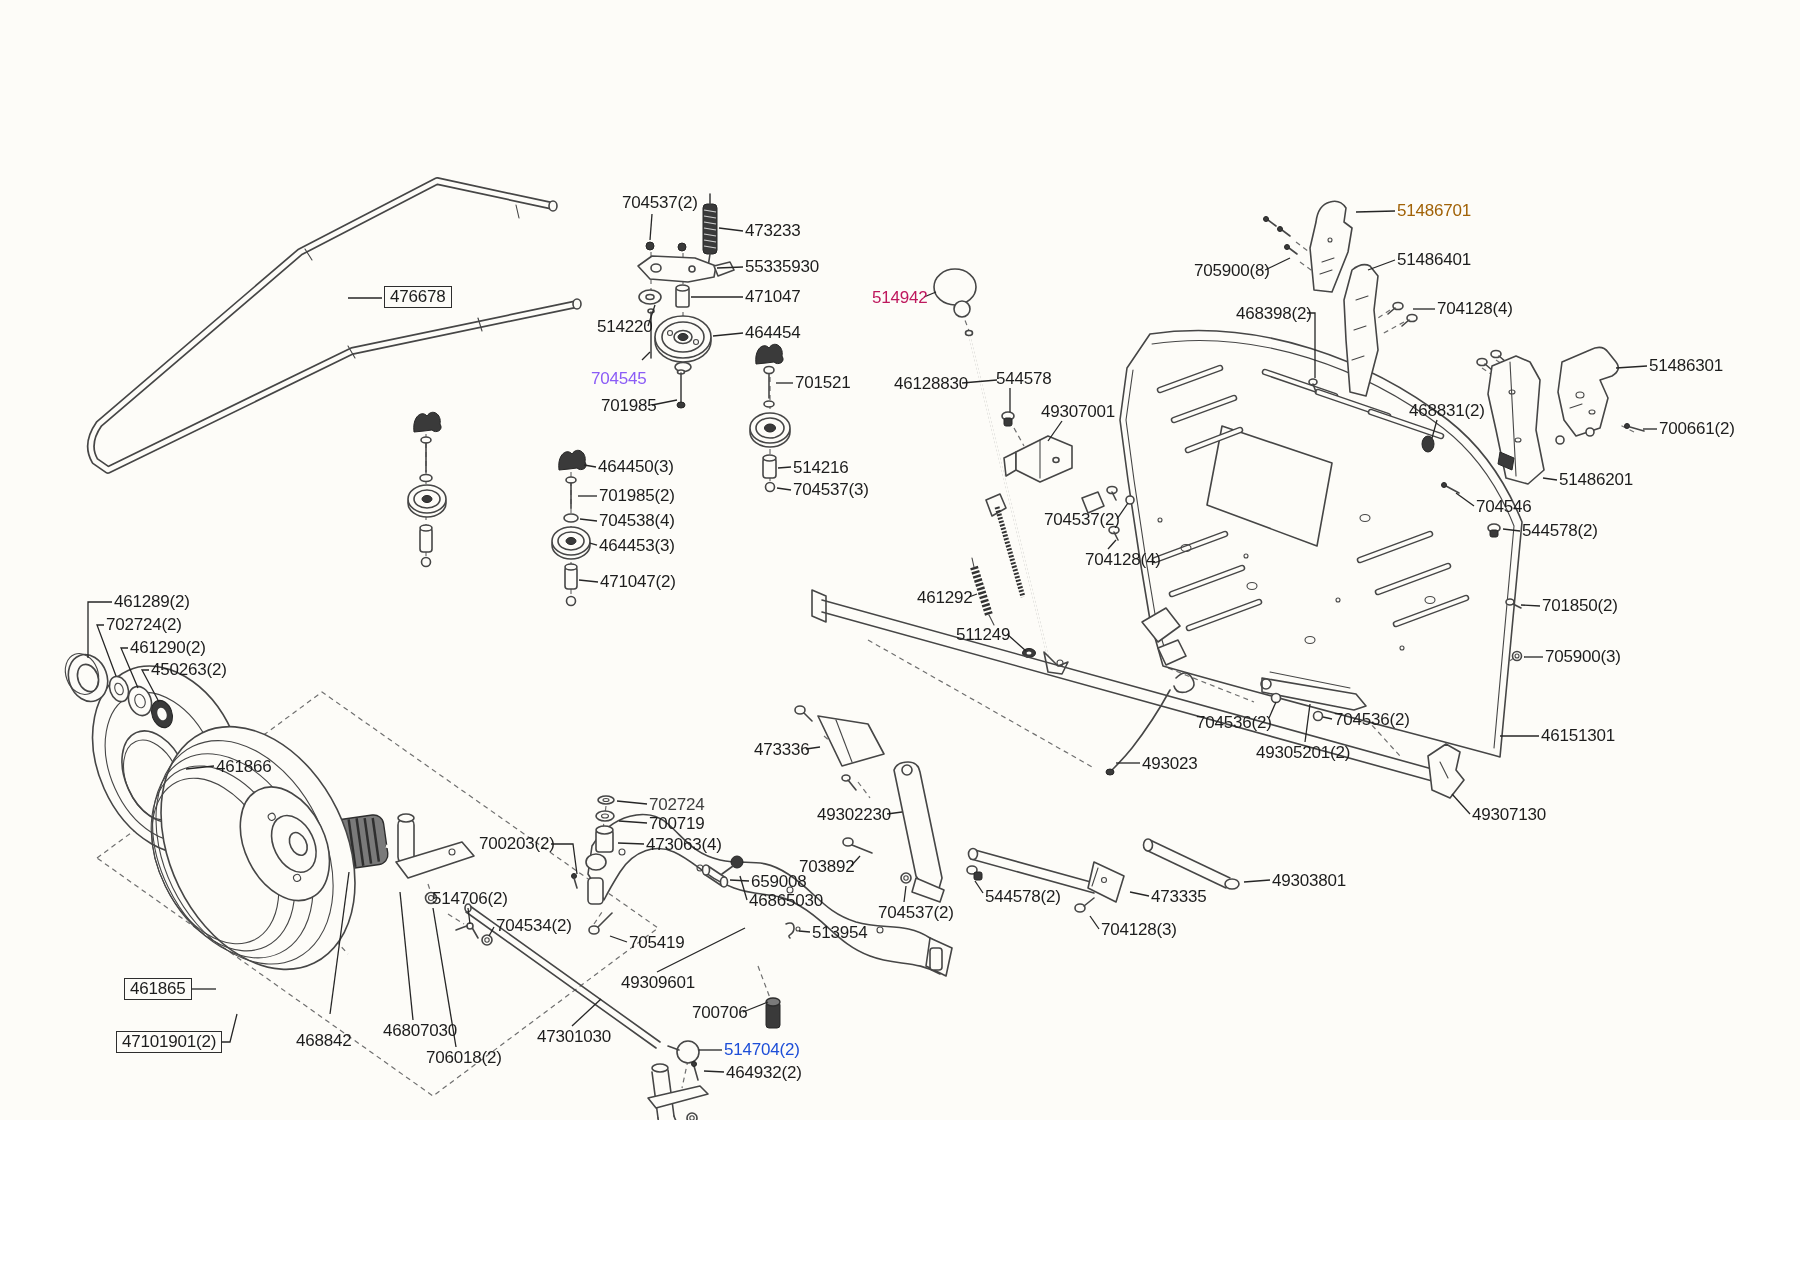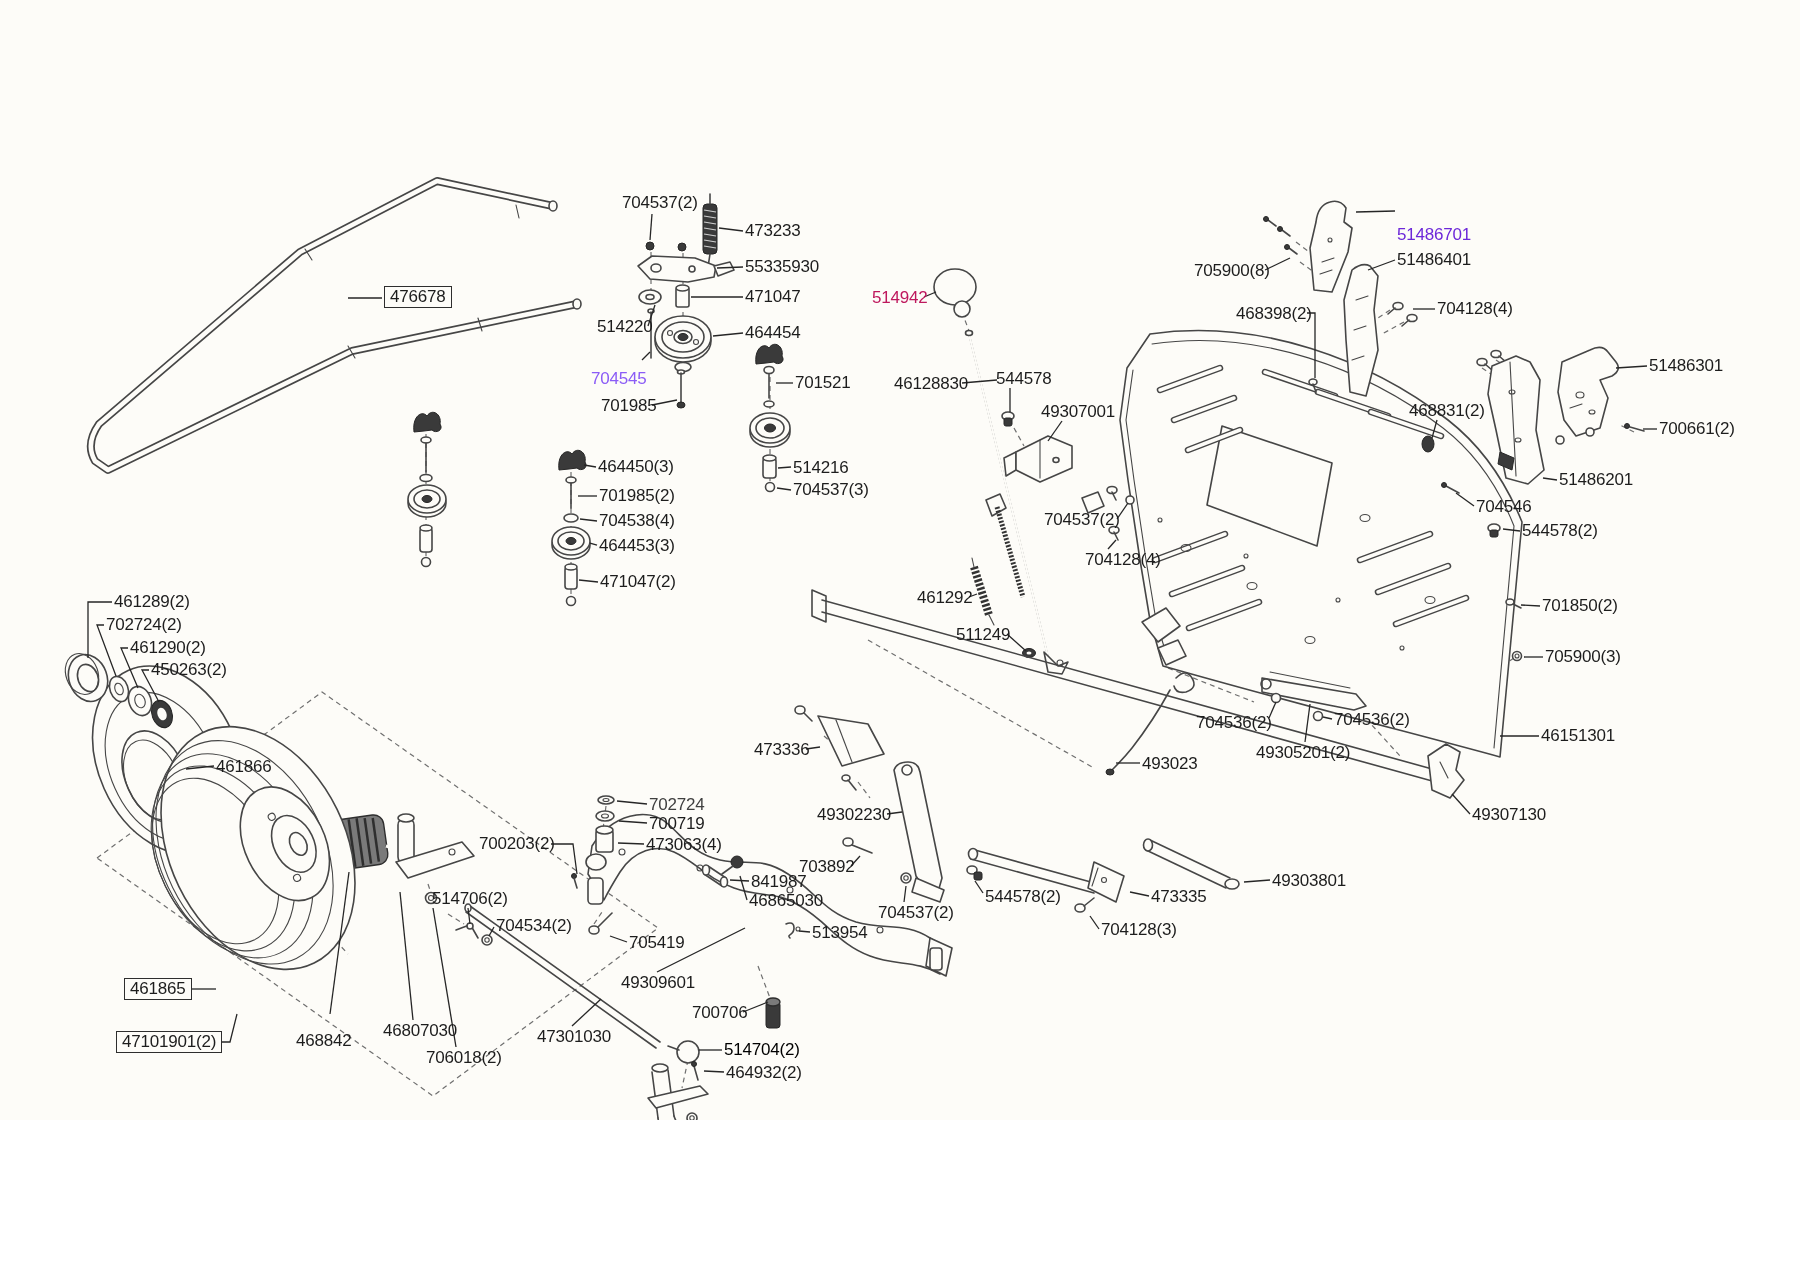--- a/index.html
+++ b/index.html
@@ -551,21 +551,21 @@
       <div class="plabel" style="left: 599px; top: 537px; color: rgb(29, 29, 29);">464453(3)</div>
       <div class="plabel" style="left: 600px; top: 573px; color: rgb(29, 29, 29);">471047(2)</div>
       <div class="plabel" style="left: 872px; top: 289px; color: #be185d;">514942</div>
       <div class="plabel" style="left: 894px; top: 375px; color: rgb(29, 29, 29);">46128830</div>
       <div class="plabel" style="left: 996px; top: 370px; color: rgb(29, 29, 29);">544578</div>
       <div class="plabel" style="left: 1041px; top: 403px; color: rgb(29, 29, 29);">49307001</div>
       <div class="plabel" style="left: 1044px; top: 511px; color: rgb(29, 29, 29);">704537(2)</div>
       <div class="plabel" style="left: 1085px; top: 551px; color: rgb(29, 29, 29);">704128(4)</div>
       <div class="plabel" style="left: 917px; top: 589px; color: rgb(29, 29, 29);">461292</div>
       <div class="plabel" style="left: 956px; top: 626px; color: rgb(29, 29, 29);">511249</div>
-      <div class="plabel" style="left: 1397px; top: 202px; color: #6d28d9; margin-top: 24px;">51486701</div>
+      <div class="plabel" style="left: 1397px; top: 202px; color: #a16207;">51486701</div>
       <div class="plabel" style="left: 1194px; top: 262px; color: rgb(29, 29, 29);">705900(8)</div>
       <div class="plabel" style="left: 1397px; top: 251px; color: rgb(29, 29, 29);">51486401</div>
       <div class="plabel" style="left: 1236px; top: 305px; color: rgb(29, 29, 29);">468398(2)</div>
       <div class="plabel" style="left: 1437px; top: 300px; color: rgb(29, 29, 29);">704128(4)</div>
       <div class="plabel" style="left: 1649px; top: 357px; color: rgb(29, 29, 29);">51486301</div>
       <div class="plabel" style="left: 1409px; top: 402px; color: rgb(29, 29, 29);">468831(2)</div>
       <div class="plabel" style="left: 1659px; top: 420px; color: rgb(29, 29, 29);">700661(2)</div>
       <div class="plabel" style="left: 1559px; top: 471px; color: rgb(29, 29, 29);">51486201</div>
       <div class="plabel" style="left: 1476px; top: 498px; color: rgb(29, 29, 29);">704546</div>
       <div class="plabel" style="left: 1522px; top: 522px; color: rgb(29, 29, 29);">544578(2)</div>
@@ -573,21 +573,21 @@
       <div class="plabel" style="left: 1545px; top: 648px; color: rgb(29, 29, 29);">705900(3)</div>
       <div class="plabel" style="left: 1541px; top: 727px; color: rgb(29, 29, 29);">46151301</div>
       <div class="plabel" style="left: 1472px; top: 806px; color: rgb(29, 29, 29);">49307130</div>
       <div class="plabel" style="left: 1196px; top: 714px; color: rgb(29, 29, 29);">704536(2)</div>
       <div class="plabel" style="left: 1334px; top: 711px; color: rgb(29, 29, 29);">704536(2)</div>
       <div class="plabel" style="left: 1256px; top: 744px; color: rgb(29, 29, 29);">49305201(2)</div>
       <div class="plabel" style="left: 1142px; top: 755px; color: rgb(29, 29, 29);">493023</div>
       <div class="plabel" style="left: 754px; top: 741px; color: rgb(29, 29, 29);">473336</div>
       <div class="plabel" style="left: 817px; top: 806px; color: rgb(29, 29, 29);">49302230</div>
       <div class="plabel" style="left: 799px; top: 858px; color: rgb(29, 29, 29);">703892</div>
-      <div class="plabel" style="left: 751px; top: 873px; color: rgb(29, 29, 29);">841987</div>
+      <div class="plabel" style="left: 751px; top: 873px; color: rgb(29, 29, 29);">659008</div>
       <div class="plabel" style="left: 749px; top: 892px; color: rgb(29, 29, 29);">46865030</div>
       <div class="plabel" style="left: 878px; top: 904px; color: rgb(29, 29, 29);">704537(2)</div>
       <div class="plabel" style="left: 812px; top: 924px; color: rgb(29, 29, 29);">513954</div>
       <div class="plabel" style="left: 985px; top: 888px; color: rgb(29, 29, 29);">544578(2)</div>
       <div class="plabel" style="left: 1151px; top: 888px; color: rgb(29, 29, 29);">473335</div>
       <div class="plabel" style="left: 1272px; top: 872px; color: rgb(29, 29, 29);">49303801</div>
       <div class="plabel" style="left: 1101px; top: 921px; color: rgb(29, 29, 29);">704128(3)</div>
       <div class="plabel" style="left: 114px; top: 593px; color: rgb(29, 29, 29);">461289(2)</div>
       <div class="plabel" style="left: 106px; top: 616px; color: rgb(29, 29, 29);">702724(2)</div>
       <div class="plabel" style="left: 130px; top: 639px; color: rgb(29, 29, 29);">461290(2)</div>
@@ -601,20 +601,20 @@
       <div class="plabel" style="left: 432px; top: 890px; color: rgb(29, 29, 29);">514706(2)</div>
       <div class="plabel" style="left: 496px; top: 917px; color: rgb(29, 29, 29);">704534(2)</div>
       <div class="plabel" style="left: 479px; top: 835px; color: rgb(29, 29, 29);">700203(2)</div>
       <div class="plabel" style="left: 649px; top: 796px; color: #404040;">702724</div>
       <div class="plabel" style="left: 649px; top: 815px; color: rgb(29, 29, 29);">700719</div>
       <div class="plabel" style="left: 646px; top: 836px; color: rgb(29, 29, 29);">473063(4)</div>
       <div class="plabel" style="left: 629px; top: 934px; color: rgb(29, 29, 29);">705419</div>
       <div class="plabel" style="left: 621px; top: 974px; color: rgb(29, 29, 29);">49309601</div>
       <div class="plabel" style="left: 692px; top: 1004px; color: rgb(29, 29, 29);">700706</div>
       <div class="plabel" style="left: 537px; top: 1028px; color: rgb(29, 29, 29);">47301030</div>
-      <div class="plabel" style="left: 724px; top: 1041px; color: #000000;">514704(2)</div>
+      <div class="plabel" style="left: 724px; top: 1041px; color: #1d4ed8;">514704(2)</div>
       <div class="plabel" style="left: 726px; top: 1064px; color: rgb(29, 29, 29);">464932(2)</div>
       <div class="plabel" style="left: 730px; top: 1135px; color: rgb(29, 29, 29);">46806830</div>
     </div>
 
 <div id="logo"><span id="logo-letters"><span style="color: rgb(74, 102, 200);">m</span><span style="color: rgb(63, 174, 73);">o</span><span style="color: rgb(237, 95, 167);">t</span><span style="color: rgb(85, 181, 78);">o</span><span style="color: rgb(91, 127, 214);">r</span><span style="color: rgb(240, 140, 30);">u</span><span style="color: rgb(243, 168, 28);">f</span></span><span class="suffix" style="color: rgb(90, 90, 90);">.de</span></div>
 
 </div>
 
 </body></html>

